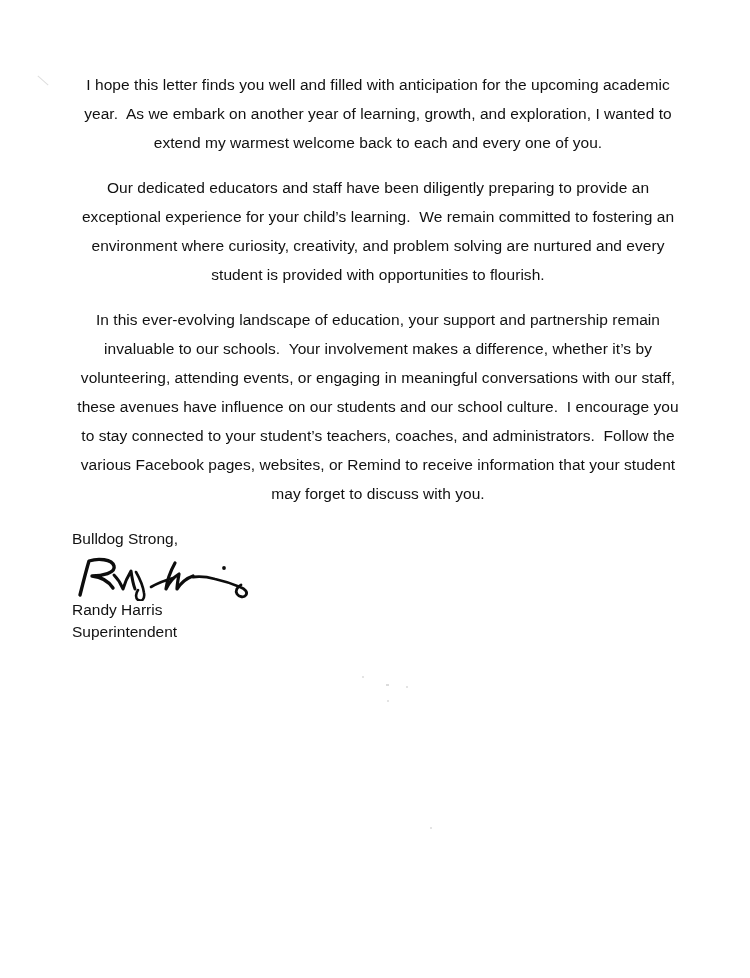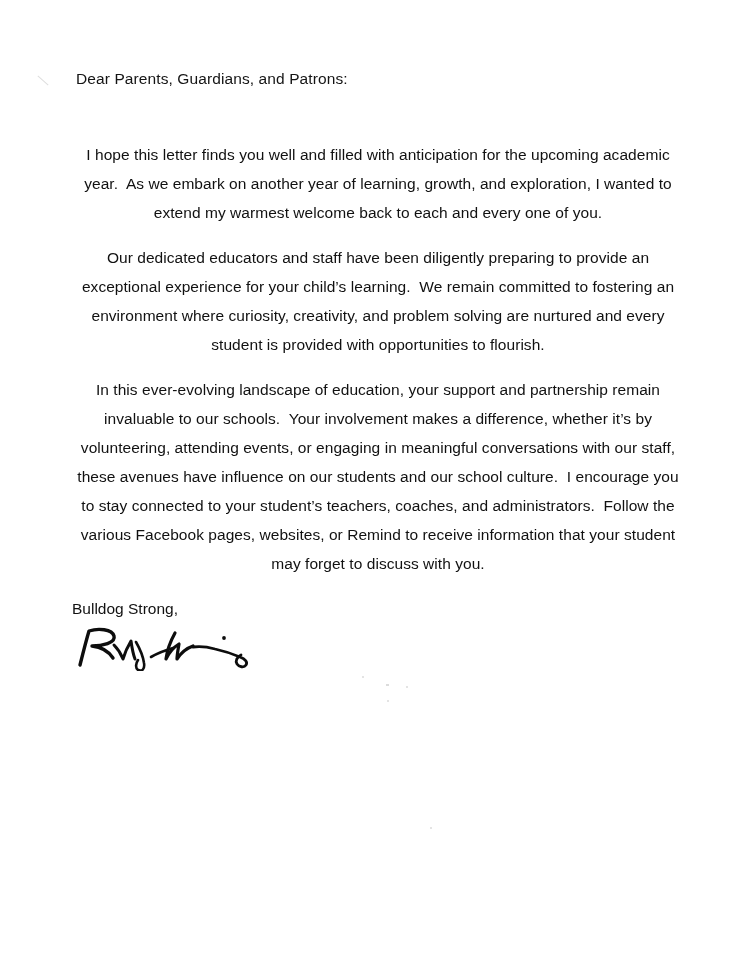--- a/index.html
+++ b/index.html
@@ -99,21 +99,20 @@
 
   <div class="artifact diag" style="left:36px; top:80px;"></div>
   <div class="artifact speck" style="left:386px; top:684px;"></div>
   <div class="artifact speck-sm" style="left:406px; top:686px;"></div>
   <div class="artifact speck-sm" style="left:387px; top:700px;"></div>
   <div class="artifact speck-sm" style="left:362px; top:676px;"></div>
   <div class="artifact speck-sm" style="left:430px; top:827px;"></div>
 
   <div class="letter">
 
-    <div class="salutation">Dear Parents, Guardians, and Patrons:</div>
 
     <p class="para">I hope this letter finds you well and filled with anticipation for the upcoming academic year.  As we embark on another year of learning, growth, and exploration, I wanted to extend my warmest welcome back to each and every one of you.</p>
 
     <p class="para">Our dedicated educators and staff have been diligently preparing to provide an exceptional experience for your child’s learning.  We remain committed to fostering an environment where curiosity, creativity, and problem solving are nurtured and every student is provided with opportunities to flourish.</p>
 
     <p class="para">In this ever-evolving landscape of education, your support and partnership remain invaluable to our schools.  Your involvement makes a difference, whether it’s by volunteering, attending events, or engaging in meaningful conversations with our staff, these avenues have influence on our students and our school culture.  I encourage you to stay connected to your student’s teachers, coaches, and administrators.  Follow the various Facebook pages, websites, or Remind to receive information that your student may forget to discuss with you.</p>
 
 
     <p class="closing">Bulldog Strong,</p>
 
@@ -124,15 +123,17 @@
           <path d="M40 20 C44 24 47 29 49 34 C51 27 54 21 57 16 C58 23 59 29 61 34" stroke-width="3"></path>
           <path d="M62 17 C66 24 69 31 70 38 C71 44 68 47 64 45 C61 43 62 38 64 35" stroke-width="2.6"></path>
           <path d="M77 32 C84 28 92 25 99 23" stroke-width="2.6"></path>
           <path d="M101 8 C96 17 93 26 92 34 C95 28 100 22 105 19 C104 25 103 30 103 34 C107 28 113 23 119 21" stroke-width="3.2"></path>
           <path d="M119 22 C126 21 134 22 141 24 C150 26 159 29 166 32 C171 34 174 37 172 40 C170 43 165 42 163 39 C161 36 163 32 167 30" stroke-width="2.8"></path>
           <circle cx="150" cy="13" r="1.9" fill="#0d0d0d" stroke="none"></circle>
         </g>
       </svg>
     </div>
 
+    <p class="signoff-name">Randy Harris</p>
+    <p class="signoff-name">Superintendent</p>
 
   </div>
 </div>
 
 </body></html>

